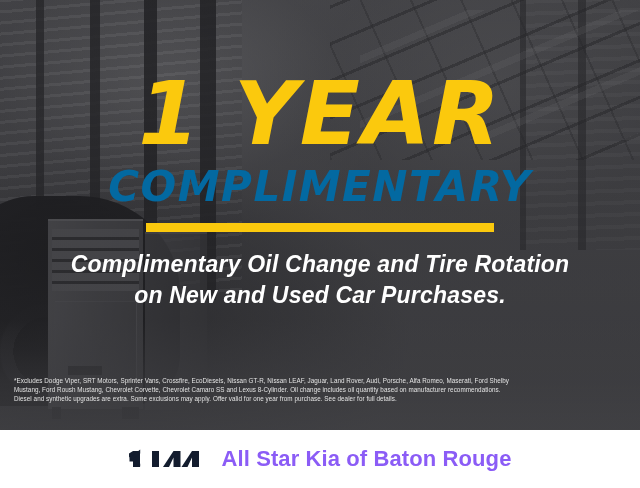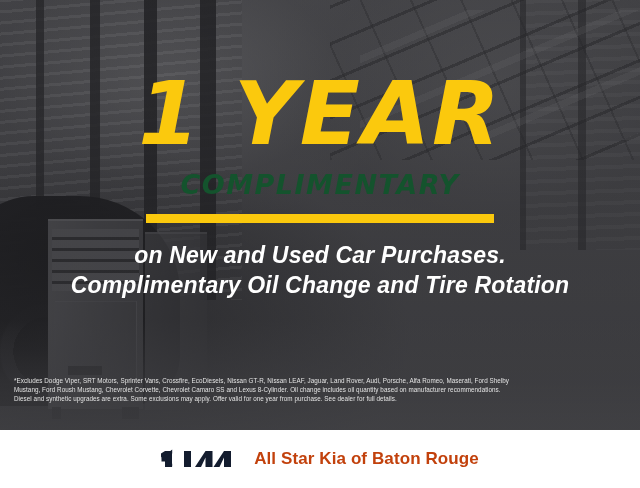--- a/index.html
+++ b/index.html
@@ -149,26 +149,26 @@
   .headline-1 {
     margin-top:74px;
     font-size:88px;
     line-height:.92;
     font-weight:bold;
     letter-spacing:2px;
     color:#fbc90d;
     font-family:"DejaVu Sans", sans-serif;
   }
   .headline-2 {
-    margin-top:16px;
-    font-size:27px;
+    margin-top:10px;
+    font-size:42px;
     line-height:1.06;
     font-weight:bold;
     letter-spacing:1.5px;
-    color:#14532d;
+    color:#0369a1;
     font-family:"DejaVu Sans", sans-serif;
   }
   .headline-3 {
     font-size:41px;
     line-height:1.06;
     font-weight:bold;
     letter-spacing:1.5px;
     color:#ffffff;
     font-family:"DejaVu Sans", sans-serif;
   }
@@ -198,23 +198,23 @@
   
   .footer {
     position:absolute;
     left:0; top:430px; width:640px; height:58px;
     background:#ffffff;
     display:flex; align-items:center; justify-content:center;
     gap:19px;
   }
   .kia-logo { display:block; }
   .dealer-name {
-    font-size:17px;
-    font-weight:bold;
-    color:#c2410c;
+    font-size:22px;
+    font-weight:bold;
+    color:#8b5cf6;
     letter-spacing:.1px;
     white-space:nowrap;
   }
 </style>
 </head>
 <body>
 
 <div class="banner">
 
   <div class="photo">
@@ -233,22 +233,22 @@
     <div class="cabinet"></div>
     <div class="floor"></div>
     <div class="overlay"></div>
   </div>
 
   <div class="content">
     <div class="headline-1">1 YEAR</div>
     <div class="headline-2">COMPLIMENTARY</div>
     <div class="rule"></div>
     <div class="sub">
+      <div>Complimentary Oil Change and Tire Rotation</div>
       <div>on New and Used Car Purchases.</div>
-      <div>Complimentary Oil Change and Tire Rotation</div>
     </div>
   </div>
 
   <div class="disclaimer">
     <p>*Excludes Dodge Viper, SRT Motors, Sprinter Vans, Crossfire, EcoDiesels, Nissan GT-R, Nissan LEAF, Jaguar, Land Rover, Audi, Porsche, Alfa Romeo, Maserati, Ford Shelby</p>
     <p>Mustang, Ford Roush Mustang, Chevrolet Corvette, Chevrolet Camaro SS and Lexus 8-Cylinder. Oil change includes oil quantity based on manufacturer recommendations.</p>
     <p>Diesel and synthetic upgrades are extra. Some exclusions may apply. Offer valid for one year from purchase. See dealer for full details.</p>
   </div>
 
   <div class="footer">

